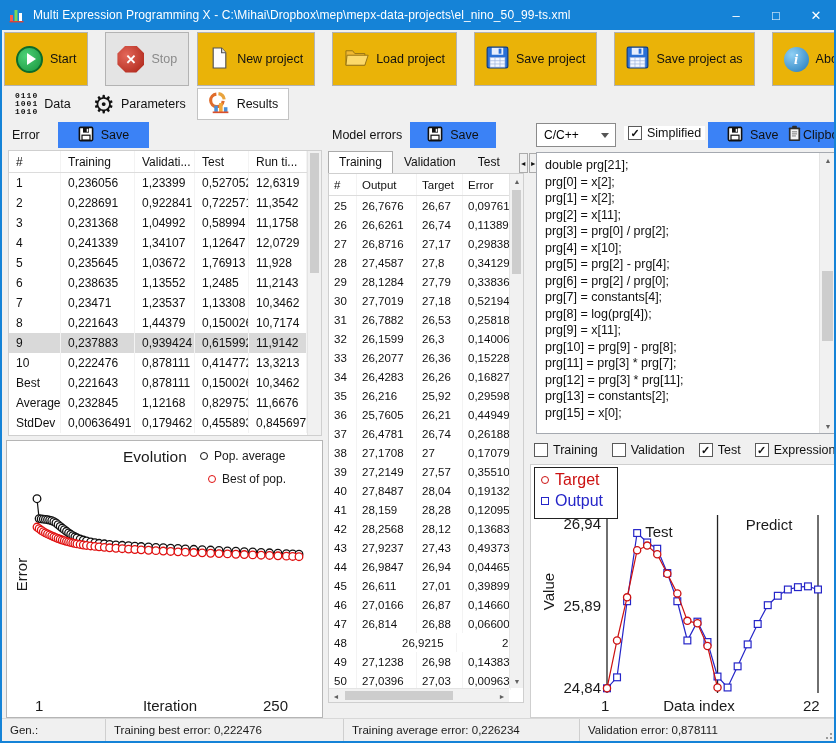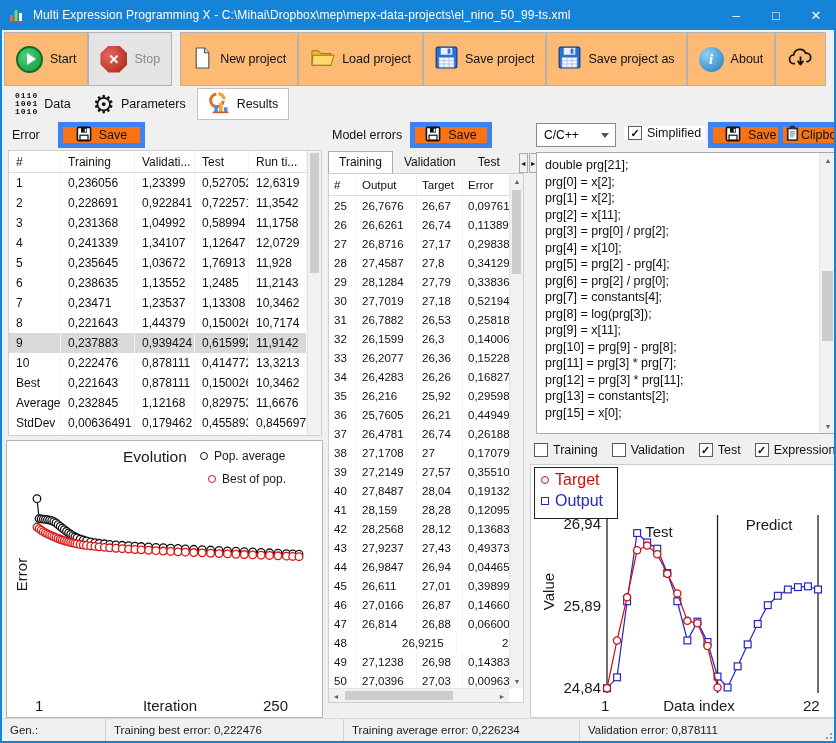--- a/index.html
+++ b/index.html
@@ -9,39 +9,39 @@
 
   
   .titlebar { position:absolute; left:-2px; top:-2px; width:836px; height:30px; background:#1583d7; display:flex; align-items:center; color:#fff; }
   .appicon { margin-left:9px; width:16px; height:16px; display:inline-flex; }
   .title { margin-left:8px; font-size:12px; letter-spacing:.1px; white-space:nowrap; }
   .wbtns { margin-left:auto; display:flex; height:30px; }
   .wbtn { width:40px; height:30px; display:flex; align-items:center; justify-content:center; font-size:13px; }
 
   
   .toolbar1 { position:absolute; left:0; top:28px; width:832px; height:58px; display:flex; align-items:stretch; background:#f0f0f0; padding:2px 0 2px 2px; }
-  .tbtn { display:flex; align-items:center; gap:7px; padding:0 11px; border:1px solid #b3b3b3; background:#fdba74; font-size:12.5px; color:#111; margin-right:0; white-space:nowrap; }
+  .tbtn { display:flex; align-items:center; gap:7px; padding:0 11px; border:1px solid #b3b3b3; background:#eab308; font-size:12.5px; color:#111; margin-right:17px; white-space:nowrap; }
   .tbtn.disabled { color:#8a8a8a; background:#e4e4e4; }
   .icon-start { width:27px; height:27px; border-radius:50%; background:radial-gradient(circle at 35% 35%, #4cd277, #18933c); border:2px solid #0d6b2a; display:flex; align-items:center; justify-content:center; }
   .icon-start .tri { width:0; height:0; border-left:9px solid #fff; border-top:6px solid transparent; border-bottom:6px solid transparent; margin-left:3px; }
   .icon-stop { width:27px; height:27px; background:radial-gradient(circle at 35% 35%, #e4685b, #a81f12); clip-path:polygon(30% 0,70% 0,100% 30%,100% 70%,70% 100%,30% 100%,0 70%,0 30%); display:flex; align-items:center; justify-content:center; color:#fff; font-weight:bold; font-size:13px; }
   .icon-about { width:25px; height:25px; border-radius:50%; background:radial-gradient(circle at 32% 30%, #8fd0f5, #1f78bb); color:#fff; font-family:"Liberation Serif", serif; font-style:italic; font-weight:bold; font-size:15px; display:flex; align-items:center; justify-content:center; }
 
   
   .toolbar2 { position:absolute; left:0; top:86px; width:832px; height:32px; display:flex; background:#f0f0f0; padding-left:2px; }
   .nbtn { display:flex; align-items:center; gap:6px; padding:0 10px; font-size:12.5px; color:#111; border:1px solid transparent; }
   .nbtn.active { background:#fff; border:1px solid #c3c3c3; }
   .binicon { font-family:"Liberation Mono", monospace; font-size:8px; font-weight:bold; line-height:8px; letter-spacing:1px; }
   .gearicon { font-size:25px; line-height:25px; color:#111; }
 
   
   .hbar { position:absolute; background:#f0f0f0; }
 
   .panel-label { font-size:12.5px; color:#111; }
-  .savebtn { display:inline-flex; align-items:center; gap:7px; border:5px solid #3b82f6; background:#f97316; font-size:12.5px; padding:0 13px; height:26px; color:#111; }
+  .savebtn { display:inline-flex; align-items:center; gap:7px; border:7px solid #3b82f6; background:#3b82f6; font-size:12.5px; padding:0 13px; height:26px; color:#111; }
 
   
   .tablebox { position:absolute; background:#fff; border:1px solid #cfcfcf; overflow:hidden; }
   .trows { position:absolute; left:0; top:0; right:14px; bottom:0; }
   .trow { display:flex; align-items:center; height:20px; }
   .trow.sel { background:#d9d9d9; }
   .thead { height:22px; border-bottom:1px solid #dcdcdc; }
   .tcell { padding-left:7px; font-size:12px; color:#111; white-space:nowrap; overflow:hidden; flex:none; border-right:1px solid #f3f3f3; height:100%; display:flex; align-items:center; }
   .mid .tcell { font-size:11.5px; padding-left:5px; }
   .vscroll { position:absolute; right:0; top:0; width:14px; background:#f1f1f1; border-left:1px solid #e4e4e4; }
@@ -670,21 +670,21 @@
     <div class="codelines" id="code-lines">
         <div class="codeline">double prg[21];</div>
         <div class="codeline">prg[0] = x[2];</div>
         <div class="codeline">prg[1] = x[2];</div>
         <div class="codeline">prg[2] = x[11];</div>
         <div class="codeline">prg[3] = prg[0] / prg[2];</div>
         <div class="codeline">prg[4] = x[10];</div>
         <div class="codeline">prg[5] = prg[2] - prg[4];</div>
         <div class="codeline">prg[6] = prg[2] / prg[0];</div>
         <div class="codeline">prg[7] = constants[4];</div>
-        <div class="codeline">prg[8] = log(prg[3]);</div>
+        <div class="codeline">prg[8] = log(prg[4]);</div>
         <div class="codeline">prg[9] = x[11];</div>
         <div class="codeline">prg[10] = prg[9] - prg[8];</div>
         <div class="codeline">prg[11] = prg[3] * prg[7];</div>
         <div class="codeline">prg[12] = prg[3] * prg[11];</div>
         <div class="codeline">prg[13] = constants[2];</div>
         <div class="codeline">prg[15] = x[0];</div>
       </div>
     <div class="codescroll">
       <div class="sarr" style="top:0; width:16px;">▲</div>
       <div class="thumb" style="left:2px; right:2px; top:118px; height:70px;"></div>

